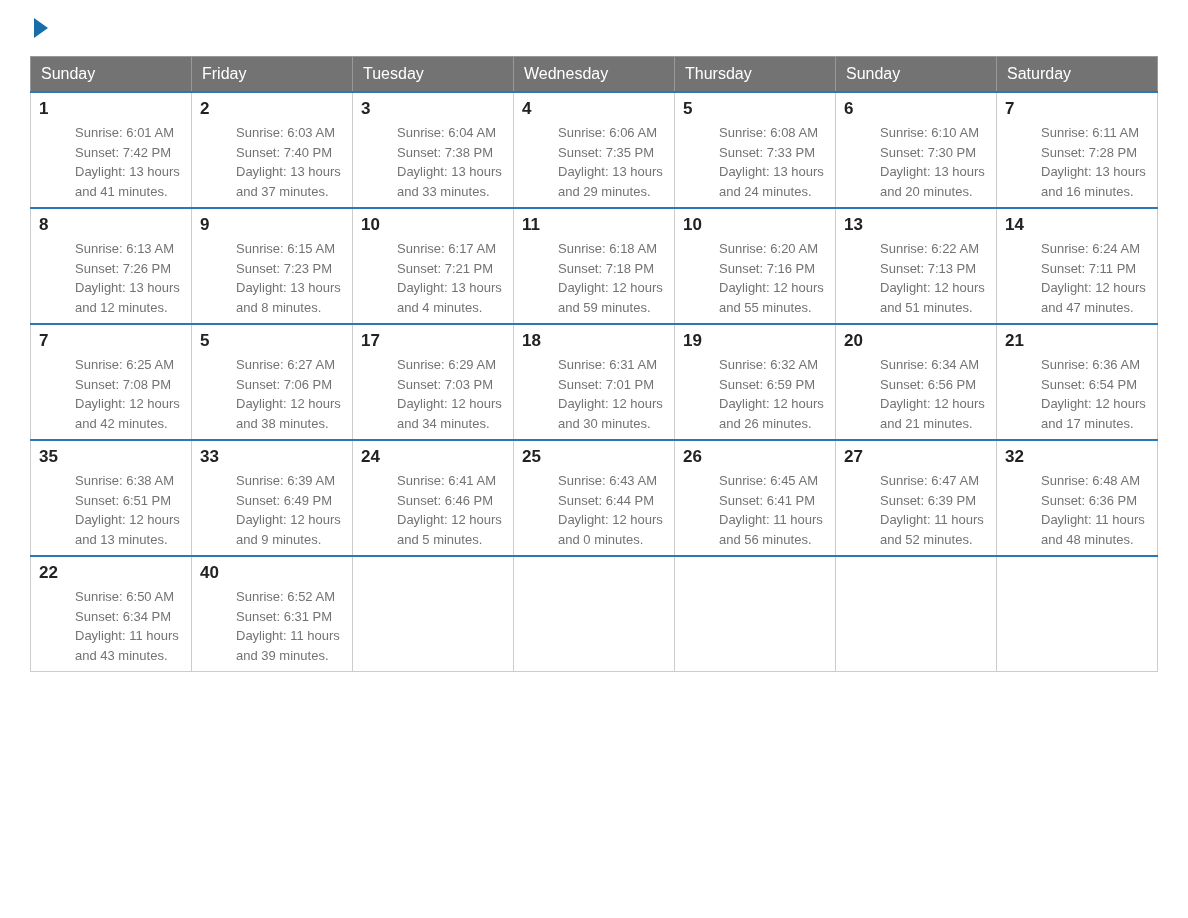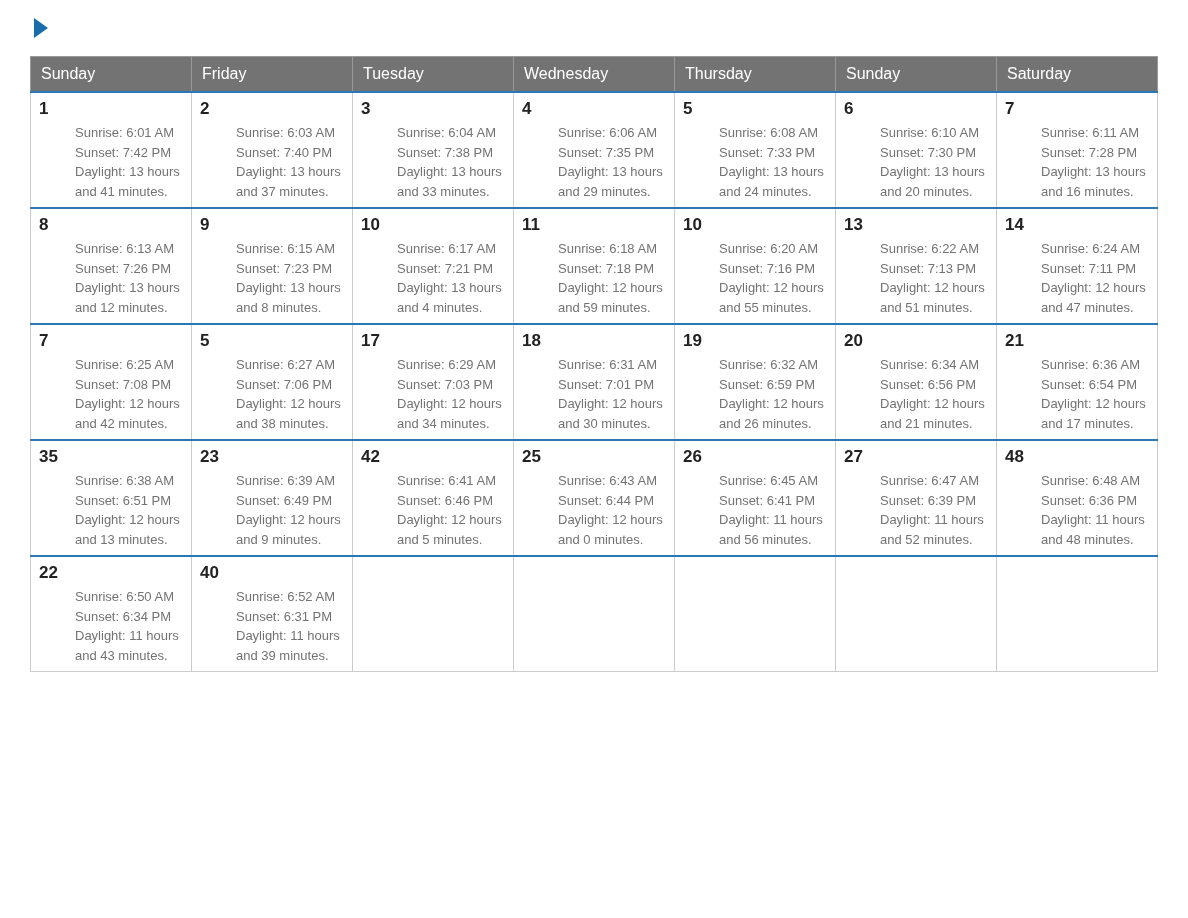--- a/index.html
+++ b/index.html
@@ -306,29 +306,29 @@
       <tr class="week-row">
         <td>
         <span class="day-number">35</span>
         <div class="day-info">
           Sunrise: 6:38 AM<br>
           Sunset: 6:51 PM<br>
           Daylight: 12 hours and 13 minutes.
         </div>
       </td>
         <td>
-        <span class="day-number">23</span>
+        <span class="day-number">33</span>
         <div class="day-info">
           Sunrise: 6:39 AM<br>
           Sunset: 6:49 PM<br>
           Daylight: 12 hours and 9 minutes.
         </div>
       </td>
         <td>
-        <span class="day-number">42</span>
+        <span class="day-number">24</span>
         <div class="day-info">
           Sunrise: 6:41 AM<br>
           Sunset: 6:46 PM<br>
           Daylight: 12 hours and 5 minutes.
         </div>
       </td>
         <td>
         <span class="day-number">25</span>
         <div class="day-info">
           Sunrise: 6:43 AM<br>
@@ -346,21 +346,21 @@
       </td>
         <td>
         <span class="day-number">27</span>
         <div class="day-info">
           Sunrise: 6:47 AM<br>
           Sunset: 6:39 PM<br>
           Daylight: 11 hours and 52 minutes.
         </div>
       </td>
         <td>
-        <span class="day-number">48</span>
+        <span class="day-number">32</span>
         <div class="day-info">
           Sunrise: 6:48 AM<br>
           Sunset: 6:36 PM<br>
           Daylight: 11 hours and 48 minutes.
         </div>
       </td>
       </tr>
       <tr class="week-row">
         <td>
         <span class="day-number">22</span>

